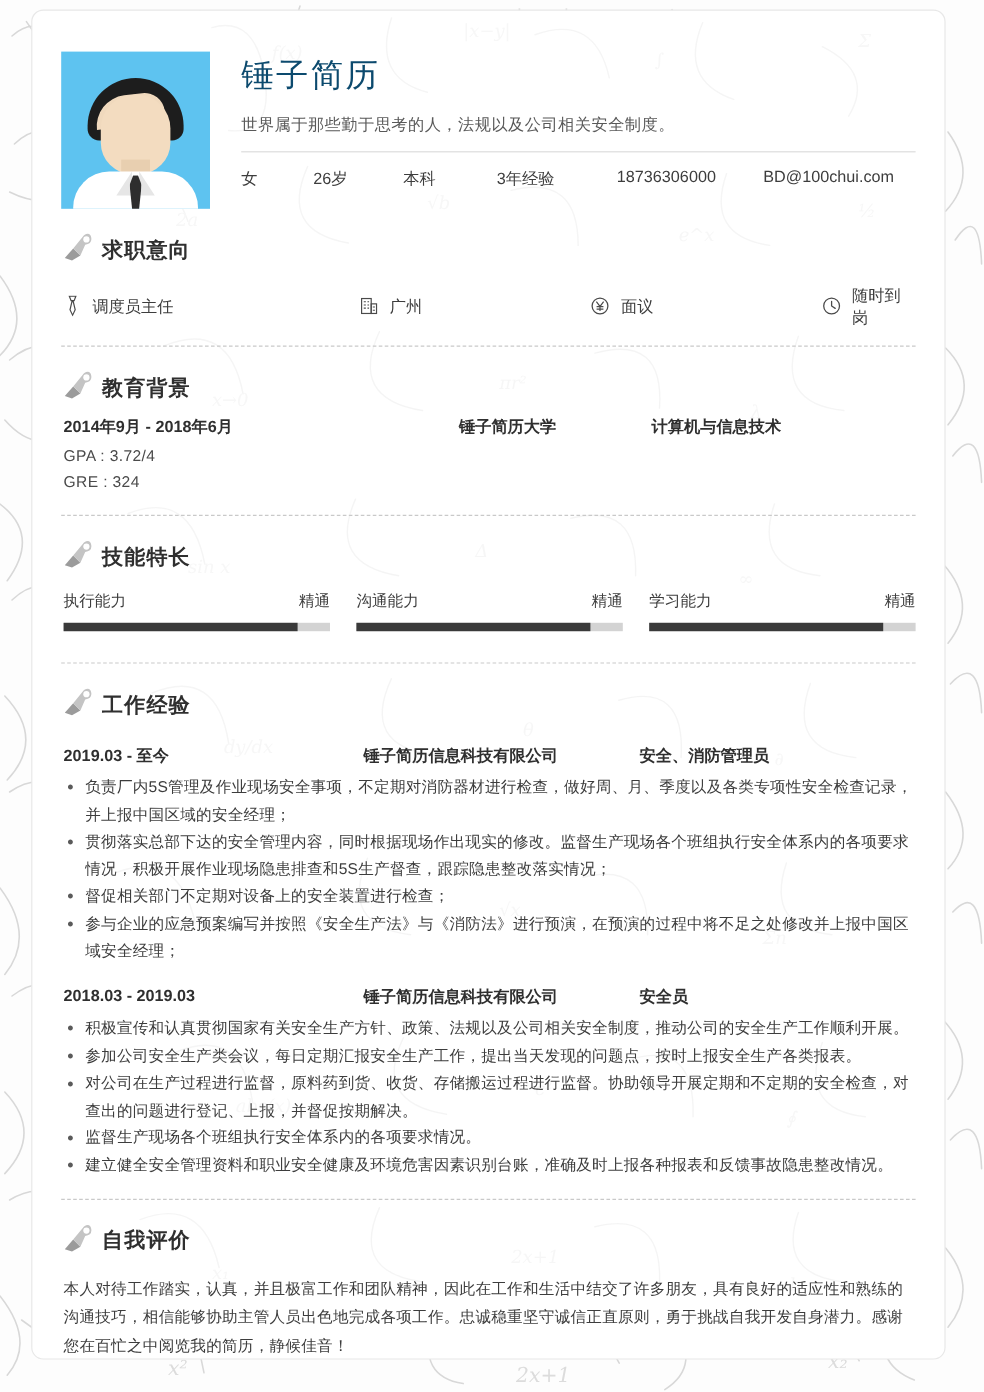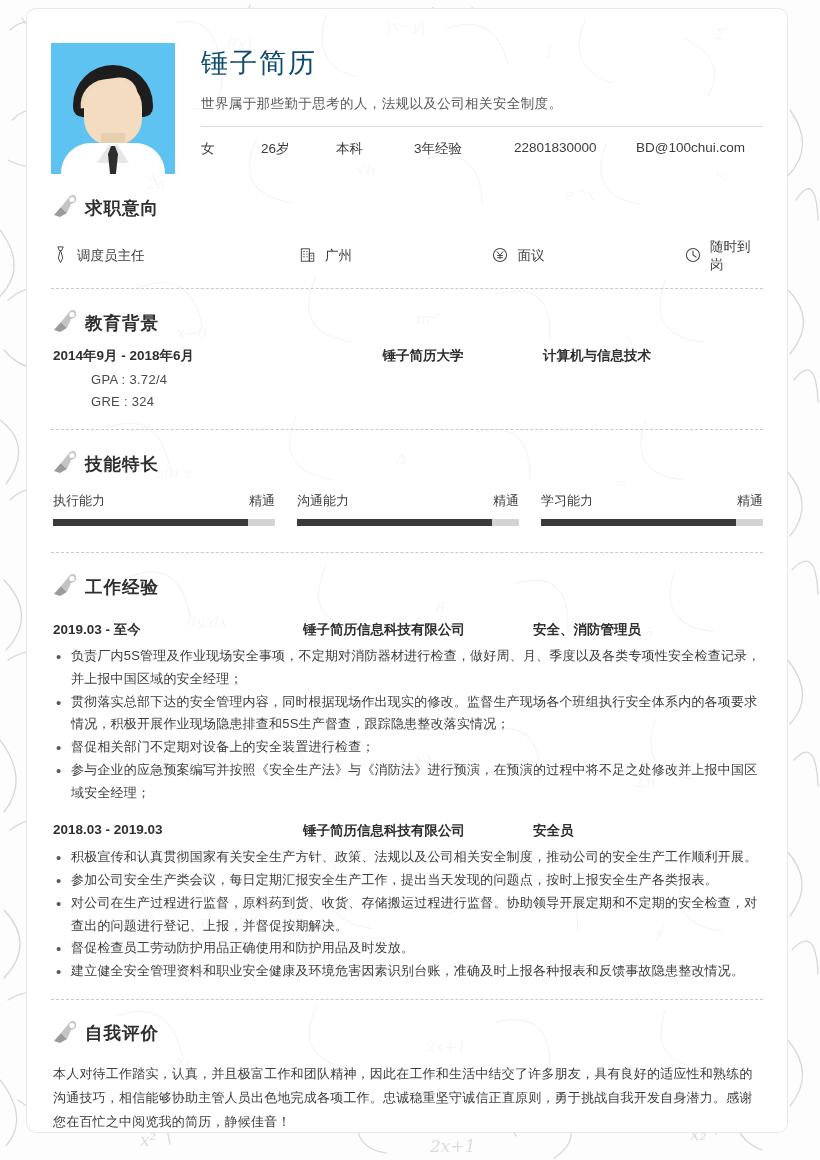--- a/index.html
+++ b/index.html
@@ -82,21 +82,21 @@
   .divider { border-top:1px dashed #c9c9c9; margin:10px 0 0 0; }
 
   
   .intent-row { display:flex; padding:10px 0 4px 2px; font-size:13.5px; color:#3d3d3d; }
   .intent-cell { display:flex; align-items:center; gap:9px; }
   .ic0{width:250px;} .ic1{width:195px;} .ic2{width:195px;}
 
   
   .edu-line { display:flex; font-size:13.5px; font-weight:bold; color:#2f2f2f; padding:4px 0 0 2px; }
   .ed0{width:250px;} .ed1{width:240px;text-align:center;}
-  .edu-sub { font-size:13px; color:#4a4a4a; padding:7px 0 0 2px; letter-spacing:.3px;margin-left:38px; }
+  .edu-sub { font-size:13px; color:#4a4a4a; padding:7px 0 0 2px; letter-spacing:.3px; }
 
   
   .skills { display:flex; padding:8px 0 4px 2px; gap:0; }
   .skill { width:240px; margin-right:22px; }
   .skill:last-child { margin-right:0; }
   .skill-top { display:flex; justify-content:space-between; font-size:13px; color:#3d3d3d; padding-bottom:9px;align-items:center; }
   .skill-bar { height:7px; background:#d3d3d3; position:relative; }
   .skill-fill { height:7px; background:#3a3a3a; }
 
   
@@ -283,21 +283,21 @@
         </div>
         <div class="head-right">
           <div class="res-title">锤子简历</div>
           <div class="res-slogan">世界属于那些勤于思考的人，法规以及公司相关安全制度。</div>
           <div class="head-rule"></div>
           <div class="head-meta">
             <span class="hm0">女</span>
             <span class="hm1">26岁</span>
             <span class="hm2">本科</span>
             <span class="hm3">3年经验</span>
-            <span class="hm4">22801830000</span>
+            <span class="hm4">18736306000</span>
             <span>BD@100chui.com</span>
           </div>
         </div>
       </div>
 
       <div class="section">
         <div class="sec-head">
           <span class="pen-icon">
             <svg viewBox="0 0 26 24" width="26" height="24">
               <path d="M2 21 L9 13 L15 19 L8 23 Z" fill="#9b9b9b"></path>
@@ -441,21 +441,21 @@
         <div class="job">
           <div class="job-line" style="padding-top:12px">
             <span class="jb0">2018.03 - 2019.03</span>
             <span class="jb1">锤子简历信息科技有限公司</span>
             <span>安全员</span>
           </div>
           <ul class="bullets">
             <li>积极宣传和认真贯彻国家有关安全生产方针、政策、法规以及公司相关安全制度，推动公司的安全生产工作顺利开展。</li>
             <li>参加公司安全生产类会议，每日定期汇报安全生产工作，提出当天发现的问题点，按时上报安全生产各类报表。</li>
             <li>对公司在生产过程进行监督，原料药到货、收货、存储搬运过程进行监督。协助领导开展定期和不定期的安全检查，对查出的问题进行登记、上报，并督促按期解决。</li>
-            <li>督促检查员工劳动防护用品正确使用和防护用品及时发放。</li>
+            <li>监督生产现场各个班组执行安全体系内的各项要求情况。</li>
             <li>建立健全安全管理资料和职业安全健康及环境危害因素识别台账，准确及时上报各种报表和反馈事故隐患整改情况。</li>
           </ul>
         </div>
         <div class="divider" style="margin-top:16px"></div>
       </div>
 
       <div class="section">
         <div class="sec-head">
           <span class="pen-icon">
             <svg viewBox="0 0 26 24" width="26" height="24">

